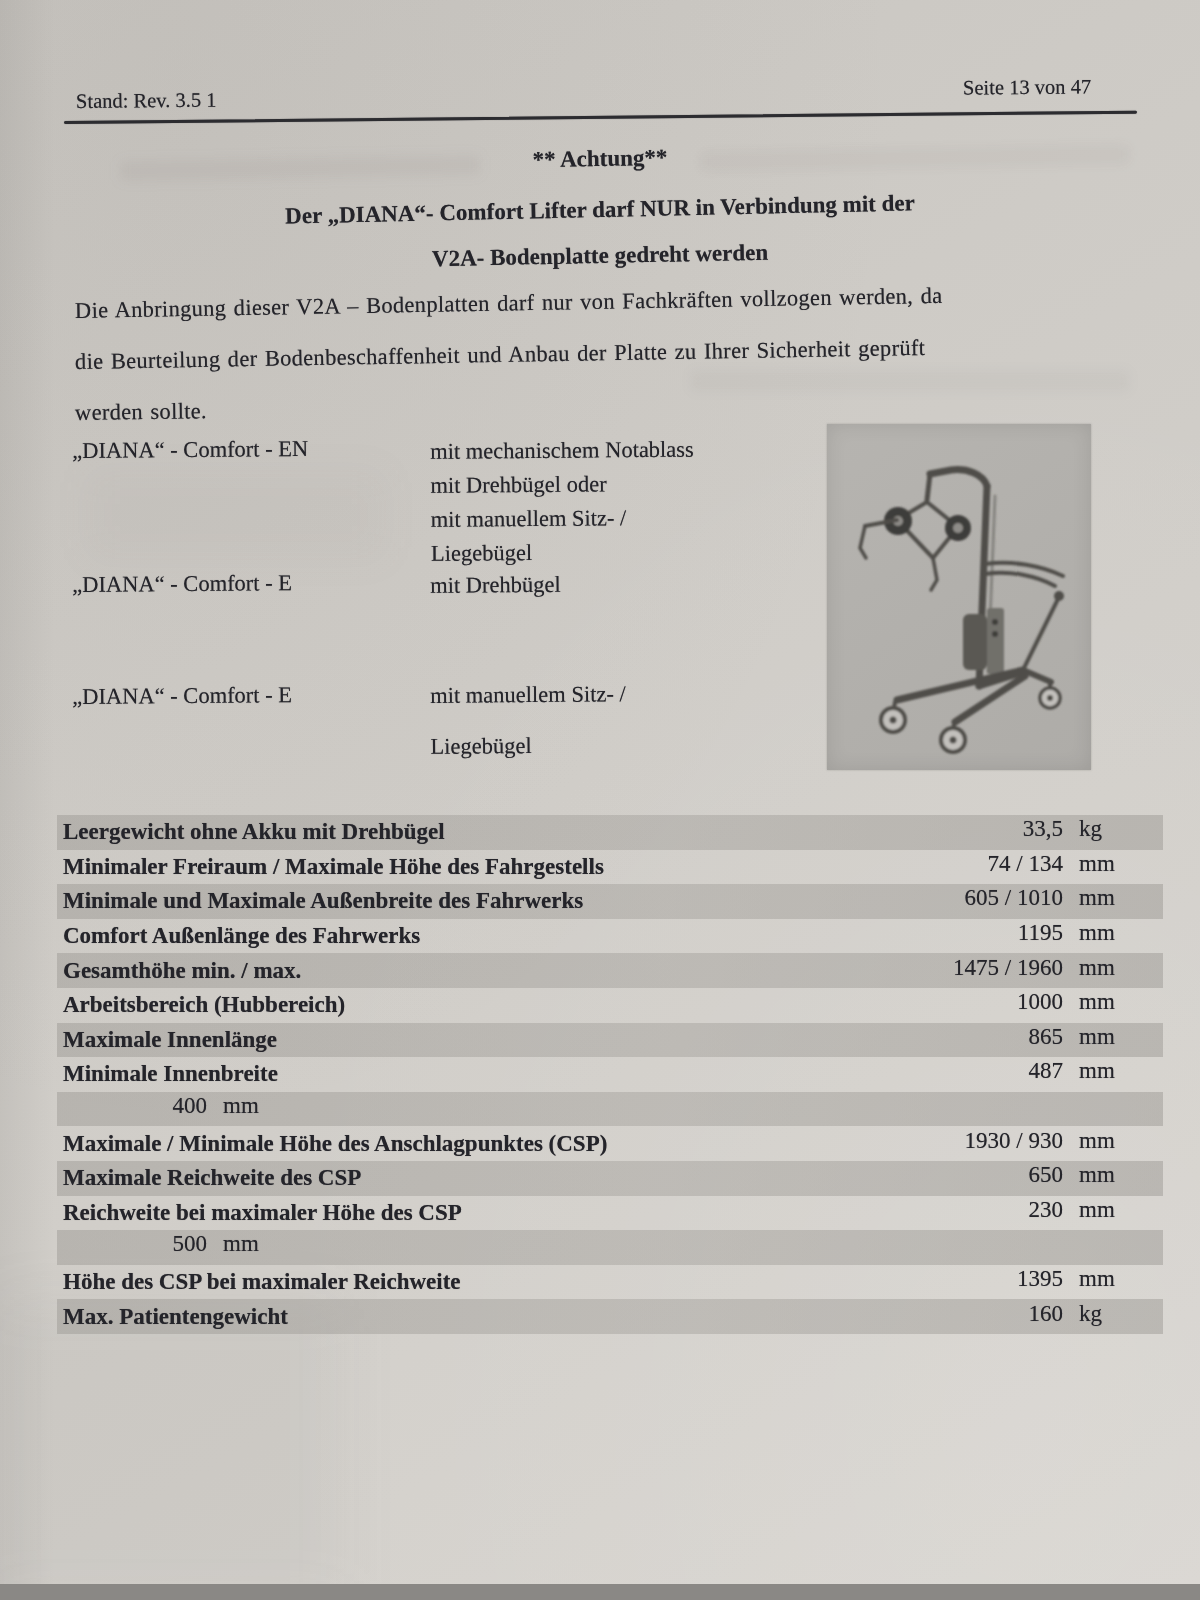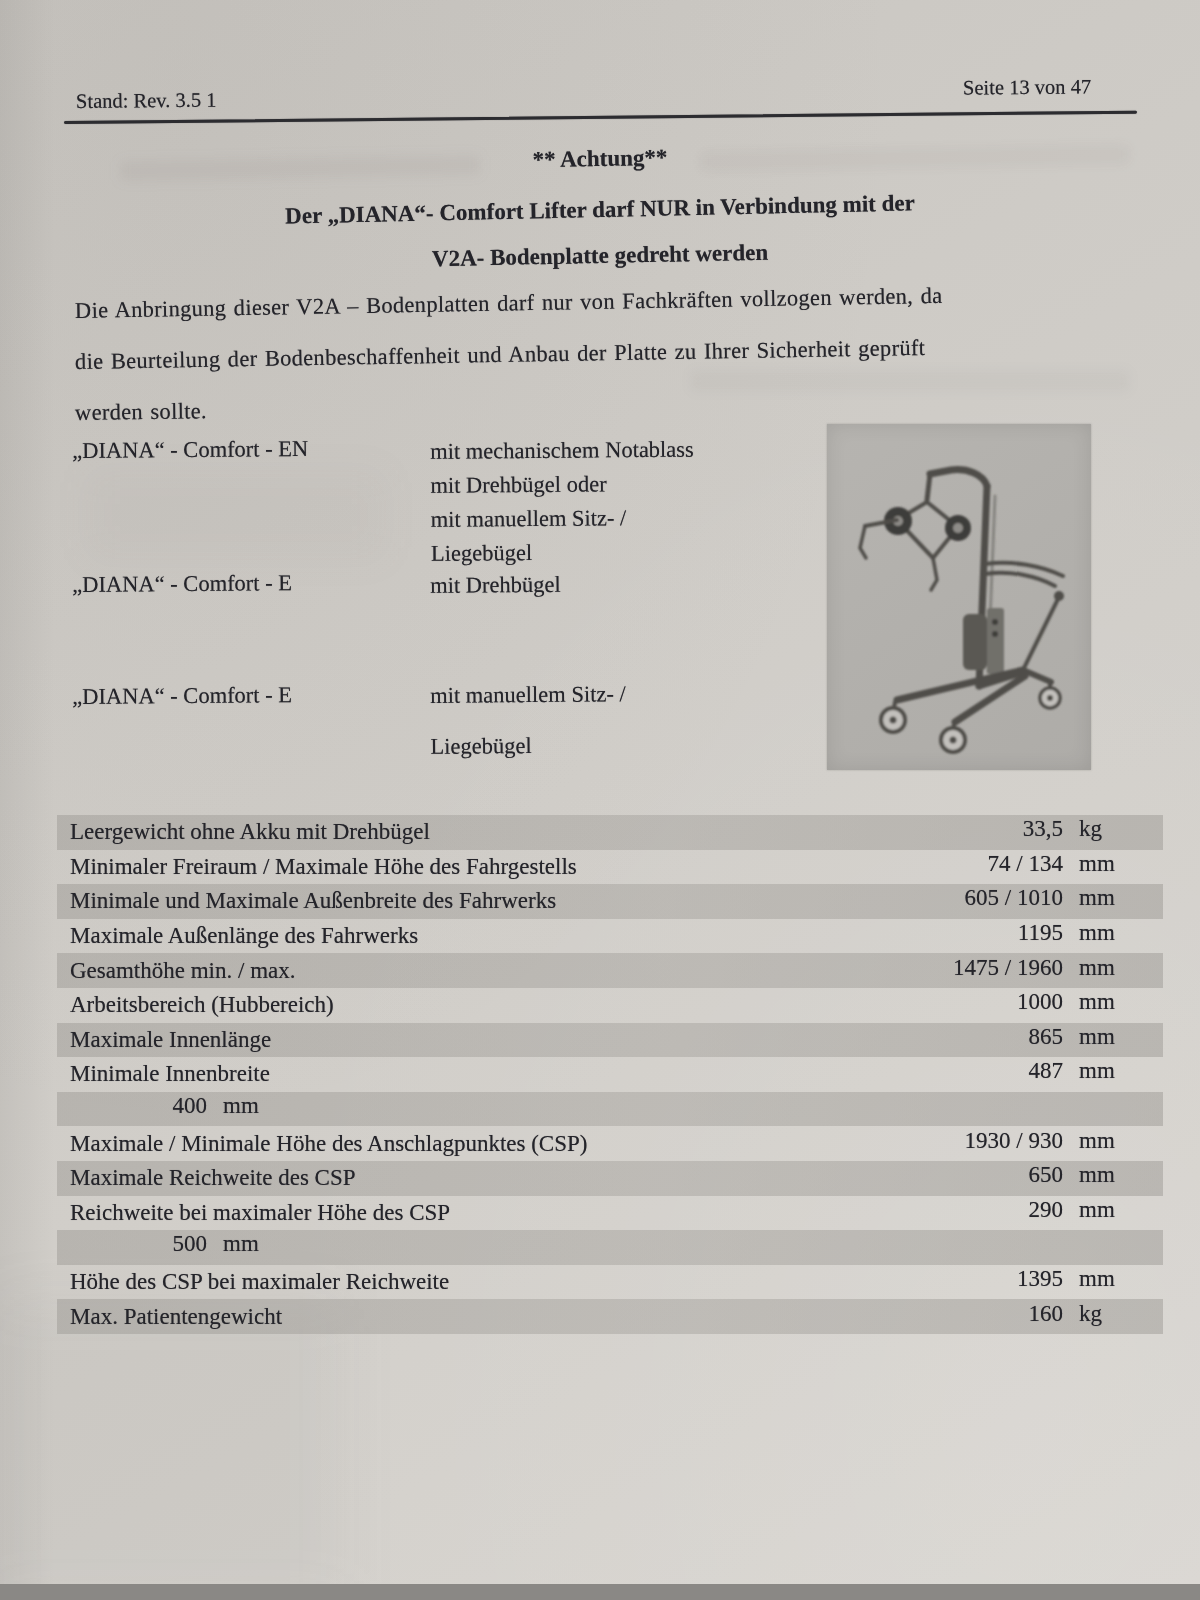--- a/index.html
+++ b/index.html
@@ -47,21 +47,21 @@
   .model-2 .feature-line{line-height:30px;margin-bottom:21px;}
 
   .photo{position:absolute;left:827px;top:424px;width:264px;height:346px;
     background:linear-gradient(145deg,#b6b4b0,#b1afab 60%,#aeaca8);
     box-shadow:inset 0 0 20px rgba(0,0,0,0.10), 0 0 2px rgba(90,88,85,0.35);}
   .photo svg{display:block;}
 
   .spec-table{position:absolute;left:57px;top:815px;width:1106px;}
   .spec-row{display:flex;align-items:center;height:34.6px;font-size:23px;}
   .spec-row.shaded{background:linear-gradient(90deg,rgba(148,145,140,0.42),rgba(152,149,144,0.38) 55%,rgba(148,145,140,0.44));}
-  .spec-label{flex:1;padding-left:13px;white-space:nowrap;overflow:hidden;}
+  .spec-label{flex:1;padding-left:6px;white-space:nowrap;overflow:hidden;font-weight:bold;}
   .spec-value{width:150px;text-align:right;position:relative;top:-3px;white-space:nowrap;}
   .spec-unit{width:100px;padding-left:16px;position:relative;top:-3px;}
 </style>
 </head>
 <body>
 
 <div class="page">
   <div class="edge-shade"></div>
   <div class="ghost g1"></div>
   <div class="ghost g2"></div>
@@ -164,21 +164,21 @@
         <div class="spec-label txt">Minimaler Freiraum / Maximale Höhe des Fahrgestells</div>
         <div class="spec-value txt">74 / 134</div>
         <div class="spec-unit txt">mm</div>
       </div>
       <div class="spec-row shaded">
         <div class="spec-label txt">Minimale und Maximale Außenbreite des Fahrwerks</div>
         <div class="spec-value txt">605 / 1010</div>
         <div class="spec-unit txt">mm</div>
       </div>
       <div class="spec-row">
-        <div class="spec-label txt">Maximale Außenlänge des Fahrwerks</div>
+        <div class="spec-label txt">Comfort Außenlänge des Fahrwerks</div>
         <div class="spec-value txt">1195</div>
         <div class="spec-unit txt">mm</div>
       </div>
       <div class="spec-row shaded">
         <div class="spec-label txt">Gesamthöhe min. / max.</div>
         <div class="spec-value txt">1475 / 1960</div>
         <div class="spec-unit txt">mm</div>
       </div>
       <div class="spec-row">
         <div class="spec-label txt">Arbeitsbereich (Hubbereich)</div>
@@ -204,21 +204,21 @@
         <div class="spec-value txt">1930 / 930</div>
         <div class="spec-unit txt">mm</div>
       </div>
       <div class="spec-row shaded">
         <div class="spec-label txt">Maximale Reichweite des CSP</div>
         <div class="spec-value txt">650</div>
         <div class="spec-unit txt">mm</div>
       </div>
       <div class="spec-row">
         <div class="spec-label txt">Reichweite bei maximaler Höhe des CSP</div>
-        <div class="spec-value txt">290</div>
+        <div class="spec-value txt">230</div>
         <div class="spec-unit txt">mm</div>
       </div>
       <div class="spec-row shaded">
         <div class="spec-value txt">500</div>
         <div class="spec-unit txt">mm</div>
       </div>
       <div class="spec-row">
         <div class="spec-label txt">Höhe des CSP bei maximaler Reichweite</div>
         <div class="spec-value txt">1395</div>
         <div class="spec-unit txt">mm</div>

